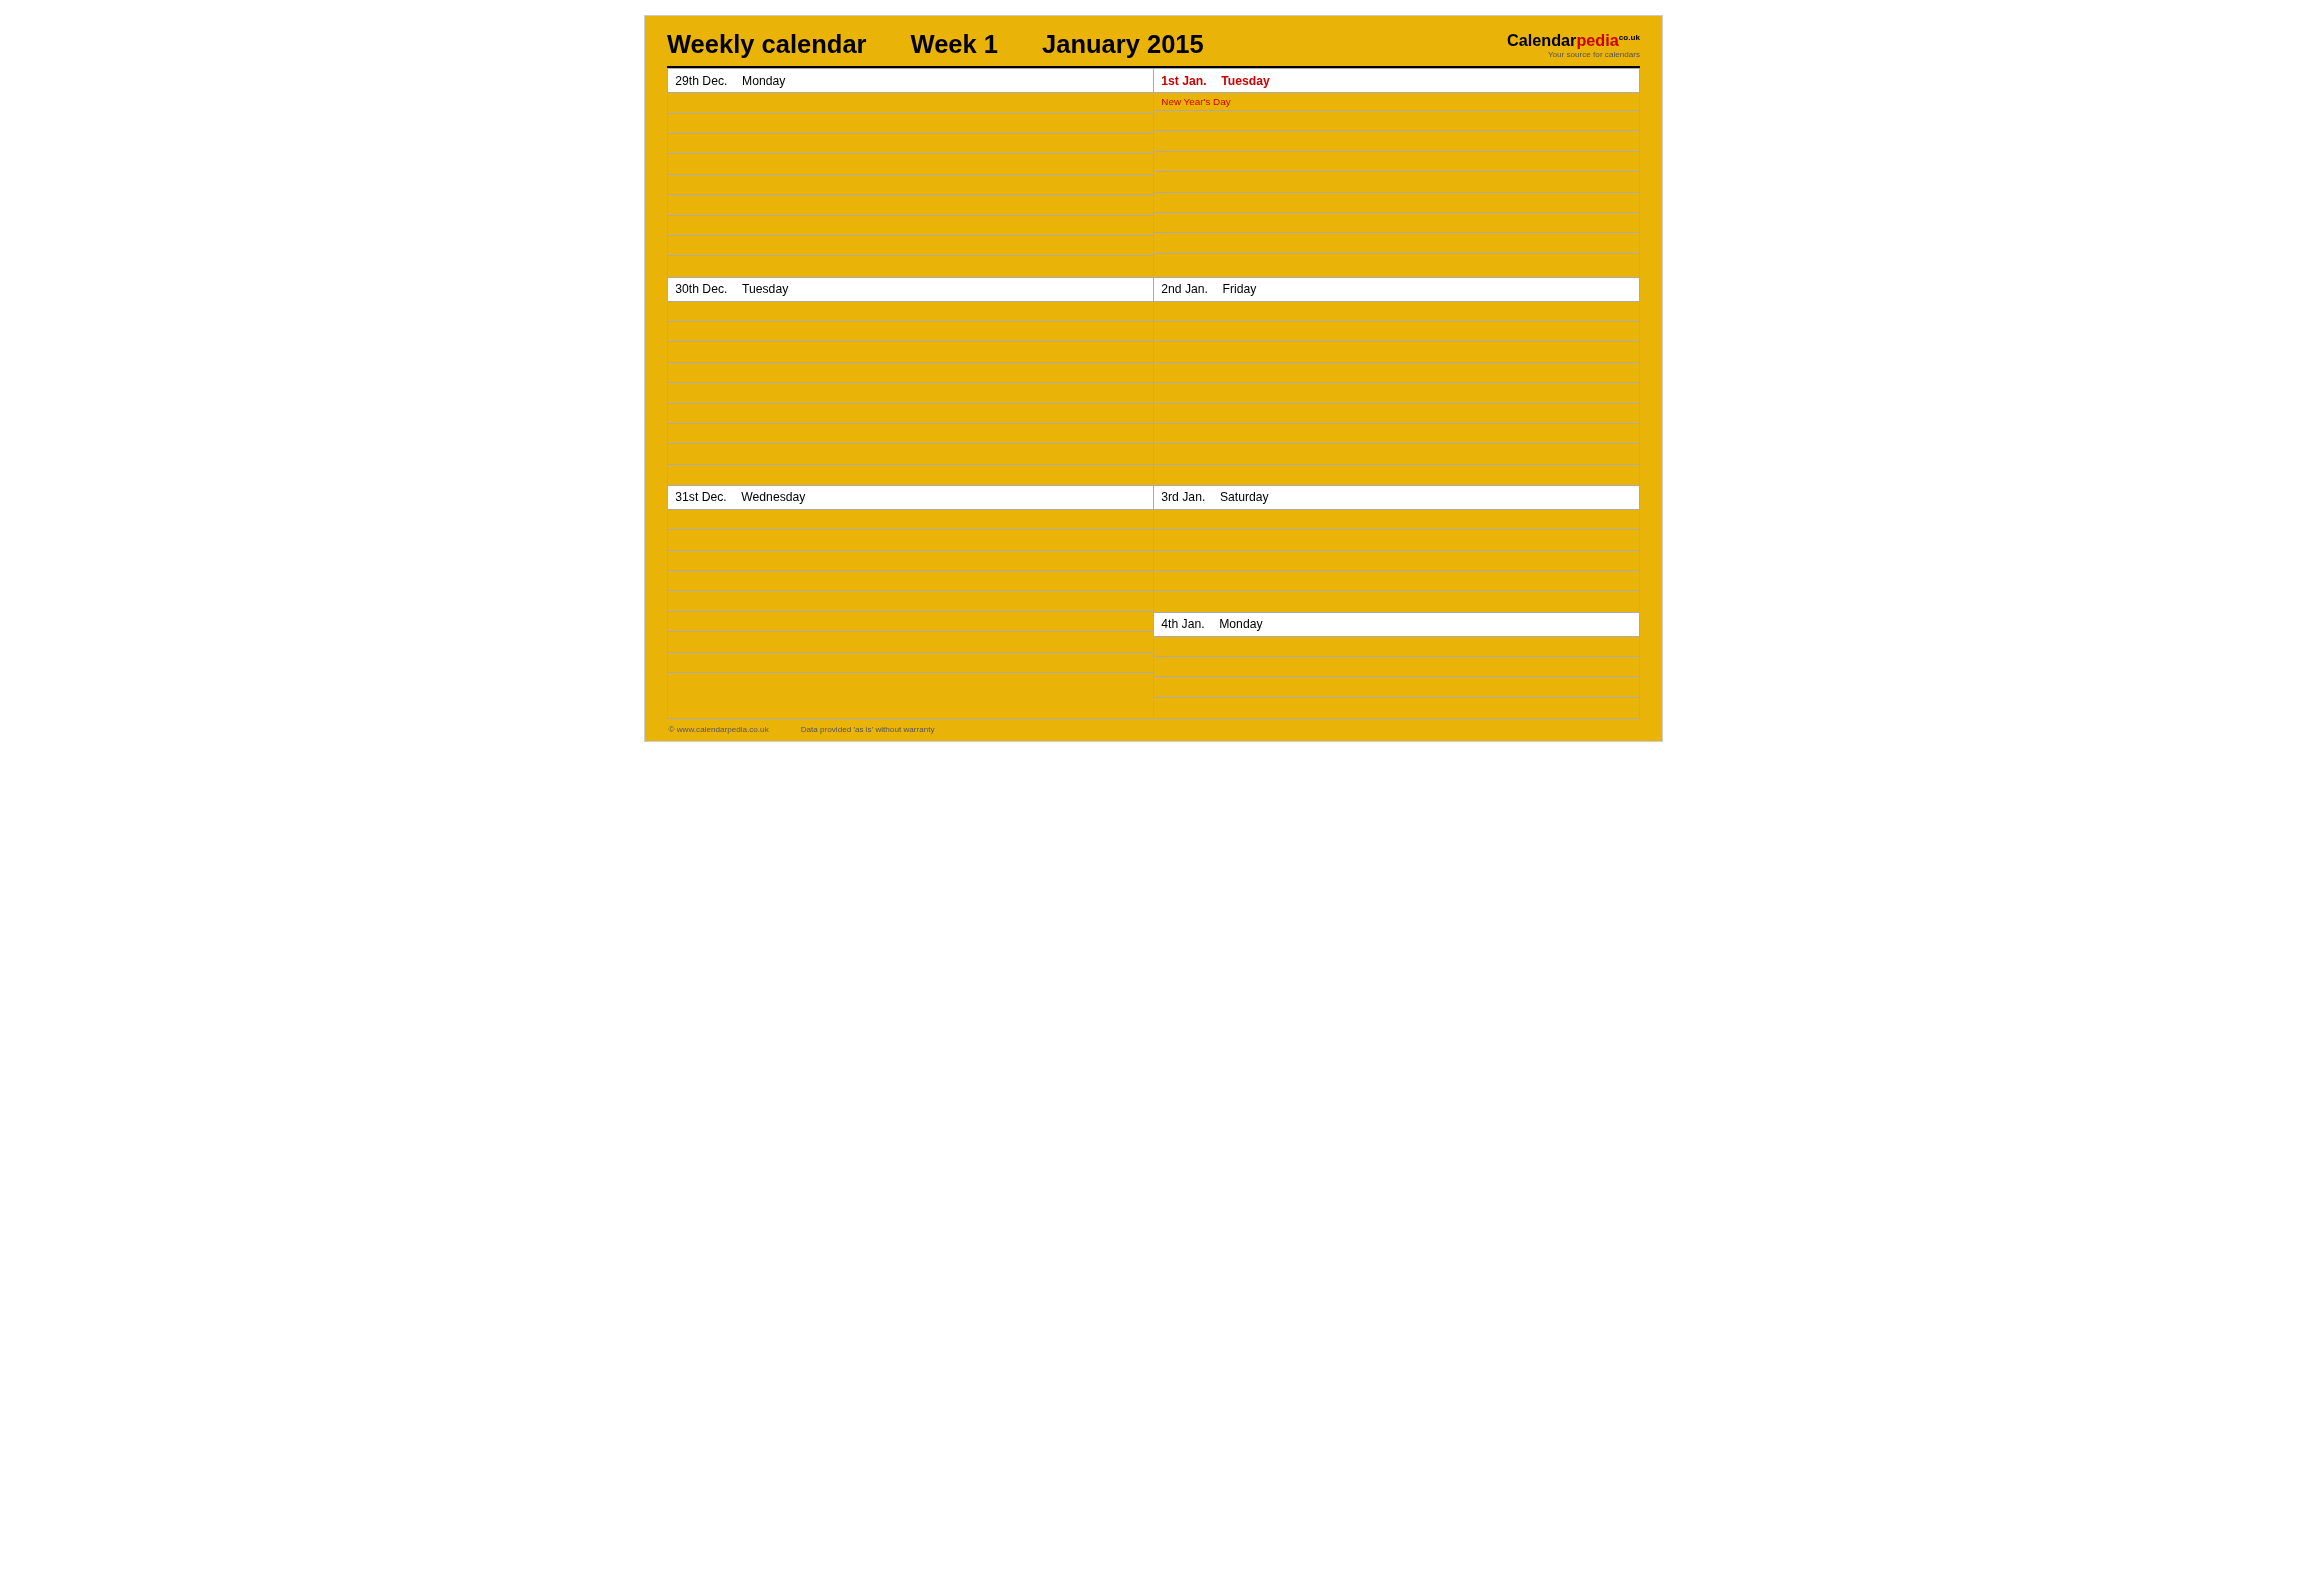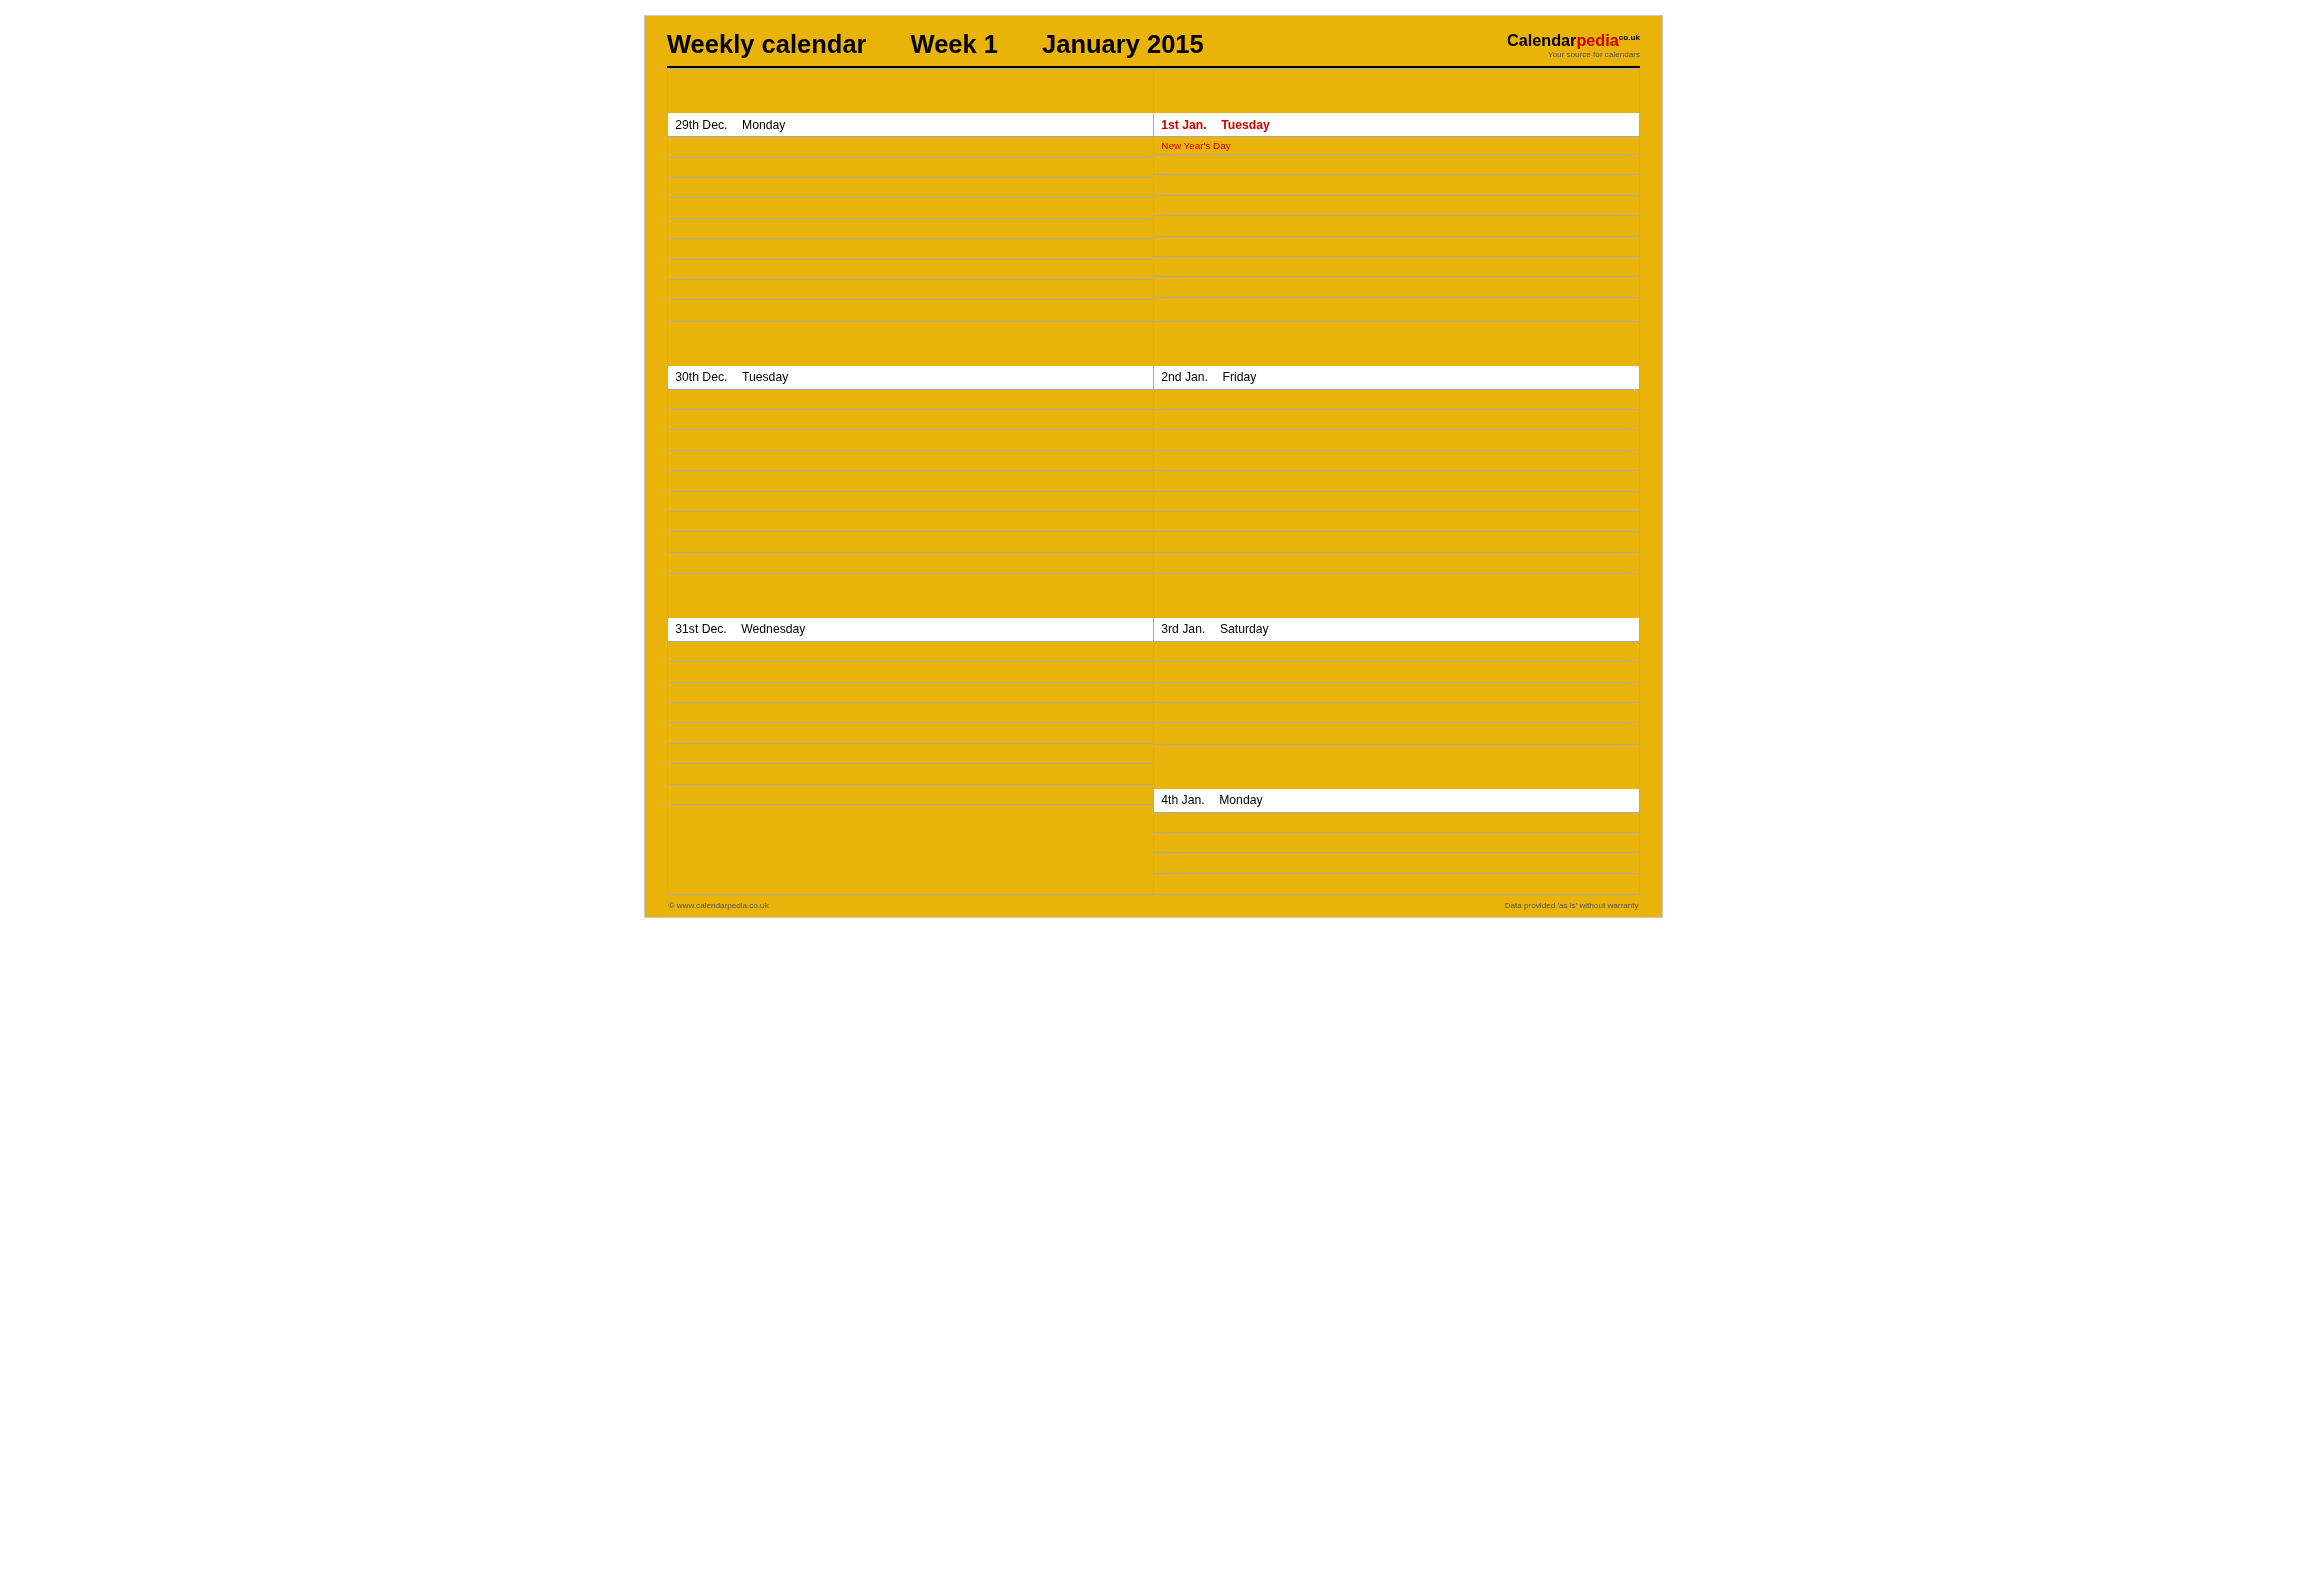--- a/index.html
+++ b/index.html
@@ -97,21 +97,20 @@
 
     .calendar-grid td {
       border: 0.7px solid #aaa;
       padding: 0;
       width: 50%;
       vertical-align: top;
     }
 
     .day-section {
       width: 100%;
-      margin-top: 44px;
     }
 
     .day-header {
       padding: 4.4px 7.3px;
       font-size: 1.05em;
       font-weight: normal;
       color: #000;
       border-bottom: 0.7px solid #aaa;
       background: #fff;
       display: flex;
@@ -152,25 +151,25 @@
       border-bottom: 0.7px solid #aaa;
     }
 
     .line-row:last-child {
       border-bottom: none;
     }
 
     
     .footer {
       display: flex;
-      justify-content: space-between;
       margin-top: 5.8px;
       font-size: 0.7em;
       color: #555;
       padding: 0 1.5px;
+      gap: 32px;
     }
   </style>
 </head>
 <body>
 
 <div class="page">
 
   <div class="header">
     <div class="header-left">
       <span class="header-title">Weekly calendar</span>

